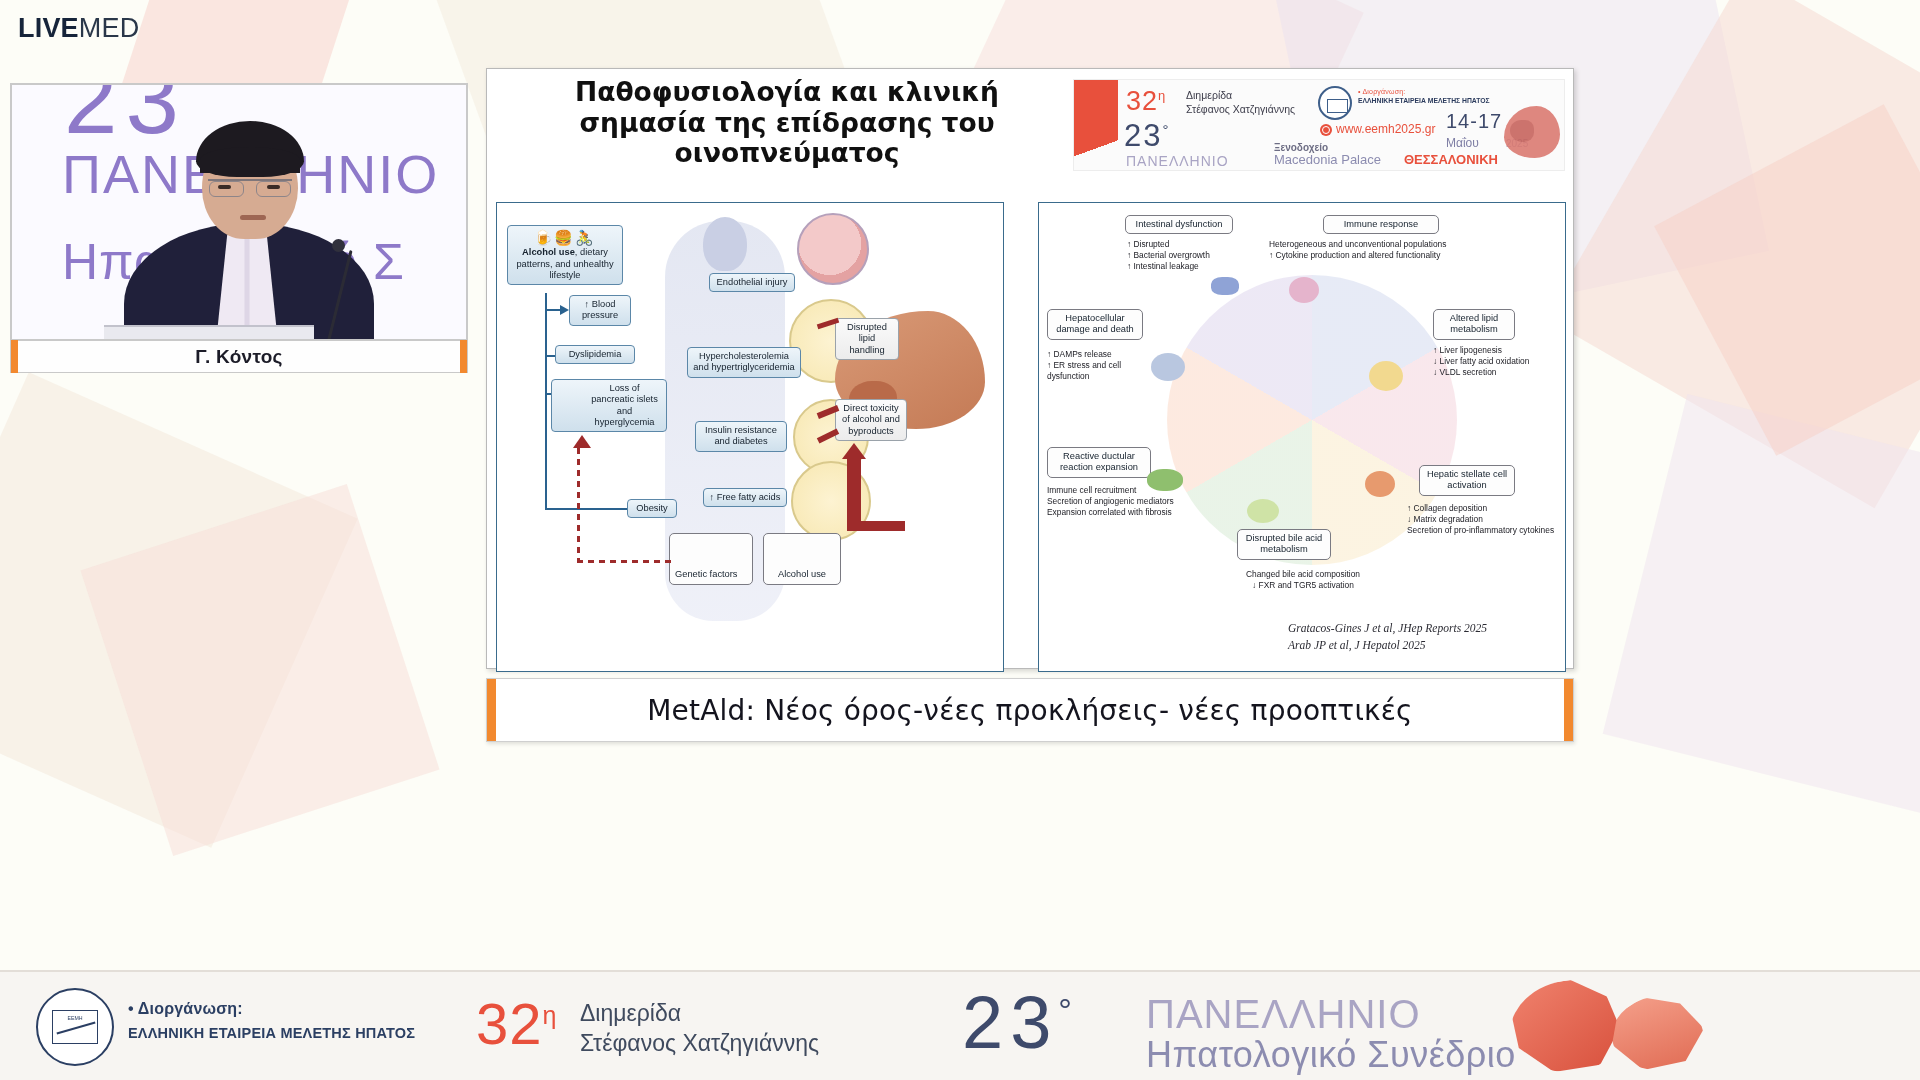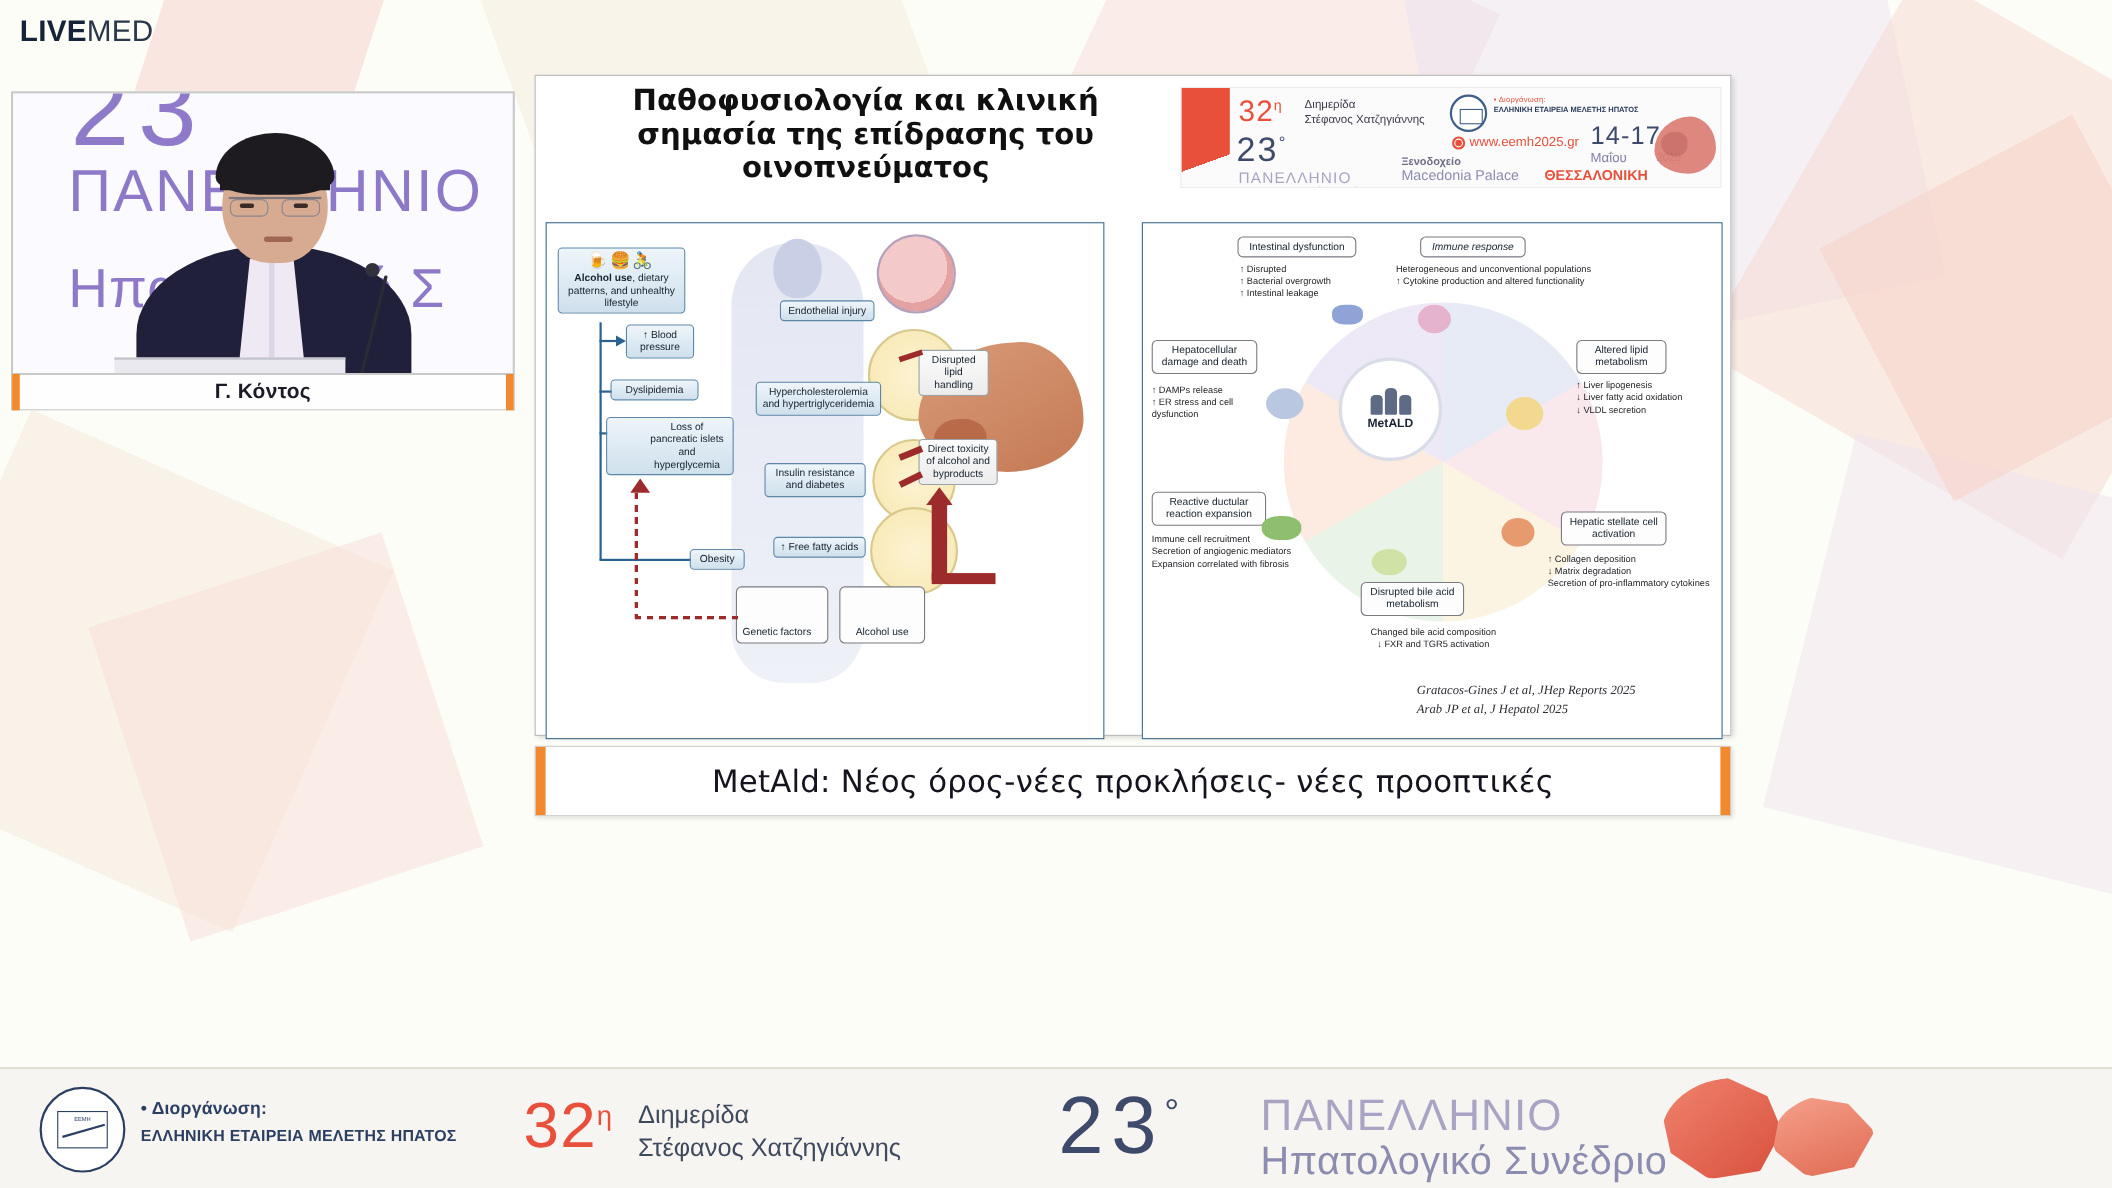--- a/index.html
+++ b/index.html
@@ -153,21 +153,21 @@
     border:2px solid #3e5f8a; background:#fff;
   }
   .cb-seal::after{ content:""; position:absolute; left:7px; top:11px; width:19px; height:12px;
                    border:1.4px solid #3e5f8a; }
   .cb-org{ position:absolute; left:284px; top:8px; font-size:7px; color:#e8503c; letter-spacing:.2px;}
   .cb-eemh{ position:absolute; left:284px; top:17px; font-size:6.8px; color:#2a3a5c; font-weight:700;}
   .cb-globe{ position:absolute; left:246px; top:44px; width:12px; height:12px; border-radius:50%;
              background:#e8503c; }
   .cb-globe::after{ content:""; position:absolute; inset:2px; border:1px solid #fff; border-radius:50%;}
   .cb-url{ position:absolute; left:262px; top:42px; font-size:12px; color:#e8503c; }
-  .cb-dates{ position:absolute; left:372px; top:30px; font-size:23px; color:#3e4a6b; letter-spacing:1px;}
+  .cb-dates{ position:absolute; left:372px; top:30px; font-size:20px; color:#3e4a6b; letter-spacing:1px;}
   .cb-month{ position:absolute; left:372px; top:56px; font-size:12px; color:#7e7ea4;}
   .cb-year{ position:absolute; left:432px; top:58px; font-size:10px; color:#b0b0c8;}
   .cb-hotelL{ position:absolute; left:200px; top:62px; font-size:10px; color:#6d6d84;font-weight:bold;}
   .cb-hotel{ position:absolute; left:200px; top:72px; font-size:13px; color:#8c8cb0;}
   .cb-city{ position:absolute; left:330px; top:72px; font-size:13px; color:#e8503c; font-weight:700;}
   .cb-liver{
     position:absolute; right:4px; top:26px; width:56px; height:52px;
     background:#d9736a; border-radius:58% 42% 45% 55% / 60% 55% 45% 40%;
     opacity:.85;
   }
@@ -447,37 +447,29 @@
     <div class="red-tri" style="left:345px; top:240px; border-left-width:12px; border-right-width:12px; border-bottom-width:16px;"></div>
     <div class="red-arrow" style="left:350px; top:318px; width:58px; height:10px;"></div>
 
     <div class="dash-line" style="left:80px; top:245px; height:114px;"></div>
     <div class="red-tri" style="left:76px; top:232px;"></div>
     <div class="dash-line" style="left:80px; top:357px; width:94px; height:3px; background:repeating-linear-gradient(90deg,#9e2b2b 0 6px, transparent 6px 11px);"></div>
   </div>
 
   <div class="panel panel-right">
     <div class="wheel"></div>
-    <div class="wheel-inner">
-      <div class="people">
-        <div class="pp" style="height:18px"></div>
-        <div class="pp" style="height:24px"></div>
-        <div class="pp" style="height:18px"></div>
-      </div>
-      <div class="metald-label">MetALD</div>
-    </div>
 
     <div class="wbox" style="left:86px; top:12px; width:108px;">Intestinal dysfunction</div>
     <div class="txt" style="left:88px; top:36px;">
       <div>↑ Disrupted</div>
       <div>↑ Bacterial overgrowth</div>
       <div>↑ Intestinal leakage</div>
     </div>
 
-    <div class="wbox" style="left:252px; top:12px; width:96px;font-style:italic;">Immune response</div>
+    <div class="wbox" style="left:284px; top:12px; width:116px;">Immune response</div>
     <div class="txt" style="left:230px; top:36px; width:296px;">
       <div>Heterogeneous and unconventional populations</div>
       <div>↑ Cytokine production and altered functionality</div>
     </div>
 
     <div class="wbox" style="left:394px; top:106px; width:82px;">Altered lipid metabolism</div>
     <div class="txt" style="left:394px; top:142px;">
       <div>↑ Liver lipogenesis</div>
       <div>↓ Liver fatty acid oxidation</div>
       <div>↓ VLDL secretion</div>

